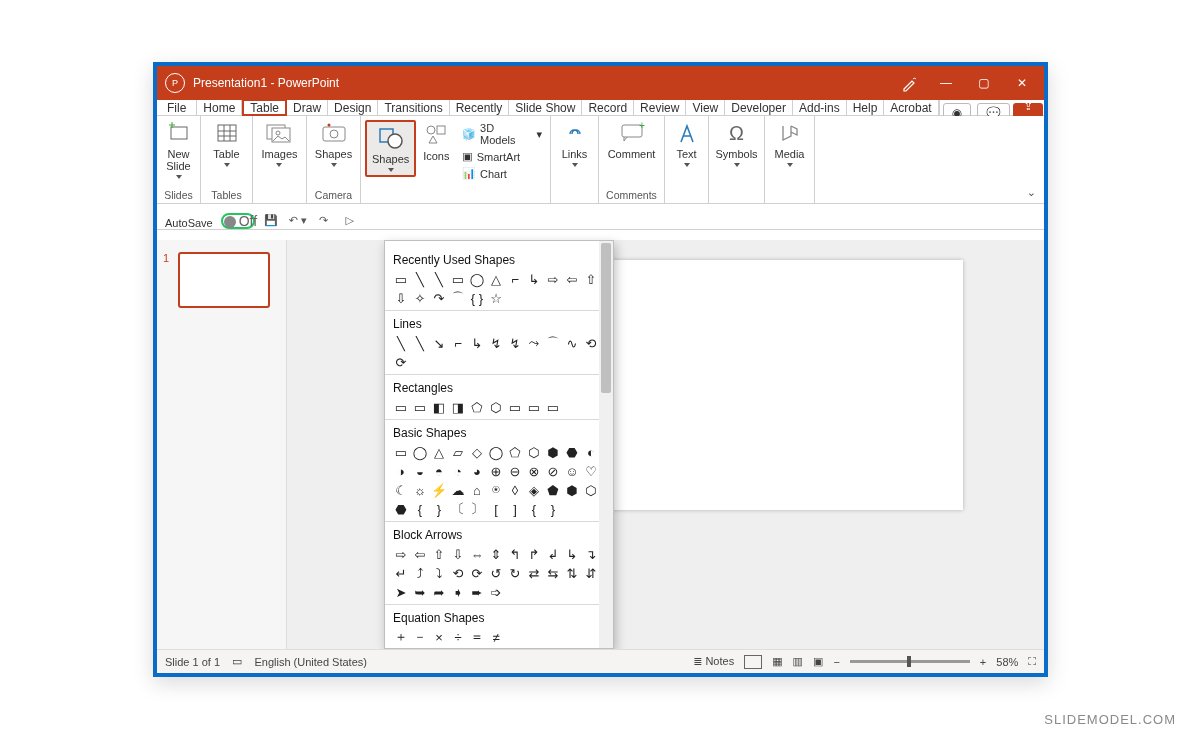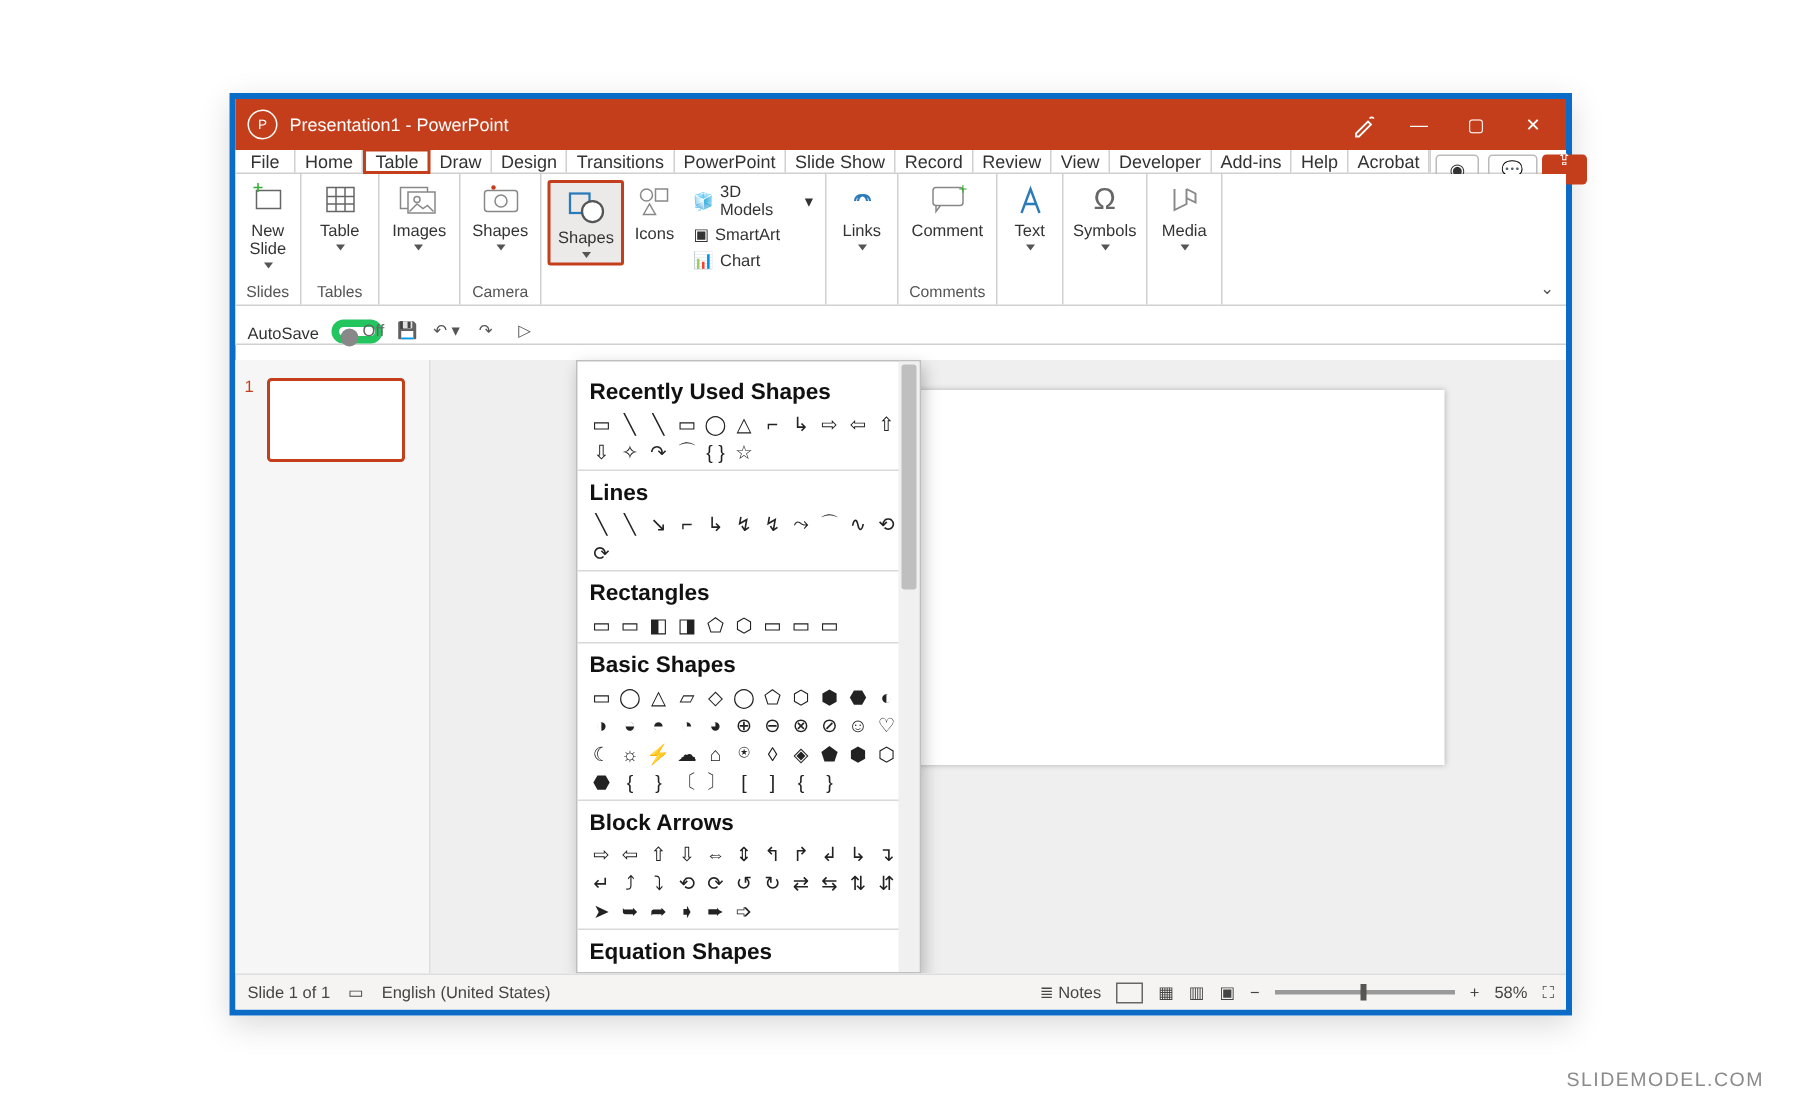--- a/index.html
+++ b/index.html
@@ -27,36 +27,36 @@
   .rbtn { display:flex; flex-direction:column; align-items:center; gap:2px; padding:2px 4px; font-size:11px; color:#333; min-width:44px;}
   .rbtn .ico { width:26px; height:26px; display:flex; align-items:center; justify-content:center; }
   .rbtn .lbl { line-height:1.1; text-align:center;}
   .rbtn .caret::after { content:""; display:block; margin:1px auto 0; width:0;height:0;border-left:3px solid transparent; border-right:3px solid transparent; border-top:4px solid #555;}
   .shapes-btn-wrap { border:2px solid #c43e1c; background:#eceae8; border-radius:2px; padding:1px; }
   .ill-row { display:flex; align-items:center; gap:4px; font-size:11px; color:#333; padding:2px 4px;}
   .ill-stack { display:flex; flex-direction:column; gap:0px; }
   .collapse-caret { position:absolute; right:8px; bottom:4px; font-size:11px; color:#555;}
   
   .qat { height:26px; border-bottom:1px solid #d0d0d0; display:flex; align-items:flex-end; padding:0 8px; gap:8px; font-size:11px; color:#333; background:#fff;}
-  .toggle { width:34px; height:16px; border:5px solid #22c55e; border-radius:8px; position:relative; display:flex; align-items:center; font-size:11px; color:#666; padding-left:16px;}
+  .toggle { width:34px; height:16px; border:2px solid #22c55e; border-radius:8px; position:relative; display:flex; align-items:center; font-size:14px; color:#666; padding-left:16px;}
   .toggle::before { content:""; position:absolute; left:1px; top:1px; width:12px; height:12px; background:#888; border-radius:50%; }
   .qat-ico { width:18px; height:18px; display:flex; align-items:center; justify-content:center; color:#555;}
   
   .workspace { position:absolute; left:0; right:0; top:174px; bottom:24px; background:#efefef; display:flex;}
   .thumb-pane { width:130px; background:#f6f6f6; border-right:1px solid #ddd; padding:12px 6px;}
   .thumb-num { font-size:11px; color:#c43e1c; display:inline-block; vertical-align:top; margin-right:4px;}
   .thumb { display:inline-block; width:92px; height:56px; background:#fff; border:2px solid #c43e1c; border-radius:3px;}
   .canvas-area { flex:1; display:flex; align-items:flex-start; justify-content:center; padding:16px 16px 16px 250px;}
   .slide-canvas { width:360px; height:250px; background:#fff; box-shadow:0 0 4px rgba(0,0,0,0.25); margin-top:4px;}
   
   .shapes-panel { position:absolute; left:227px; top:0; width:230px; bottom:0; background:#fff; border:1px solid #bfbfbf; box-shadow:2px 4px 10px rgba(0,0,0,0.25); overflow:hidden;}
   .shapes-scroll { position:absolute; right:0; top:0; bottom:0; width:14px; background:#f0f0f0;}
   .shapes-scroll-thumb { width:10px; margin:2px; height:150px; background:#bfbfbf; border-radius:2px;}
   .sp-content { padding:6px 6px 6px 8px; overflow:hidden; }
-  .sp-header { font-size:15px; font-weight:700; color:#111; margin:6px 0 4px;}
+  .sp-header { font-size:12px; font-weight:400; color:#111; margin:6px 0 4px;}
   .sp-row { display:flex; flex-wrap:wrap; gap:3px 3px; margin-bottom:4px;}
   .sp-glyph { width:16px; height:16px; display:flex; align-items:center; justify-content:center; font-size:13px; color:#222; }
   .sp-sep { height:1px; background:#d9d9d9; margin:4px -6px 0 -8px;}
   
   .statusbar { position:absolute; left:0; right:0; bottom:0; height:24px; background:#f6f4f2; border-top:1px solid #ddd; display:flex; align-items:center; font-size:11px; color:#444; padding:0 8px; gap:12px;}
   .status-right { margin-left:auto; display:flex; align-items:center; gap:10px;}
   .zoom-slider { width:120px; height:3px; background:#999; position:relative;}
   .zoom-slider::after{content:""; position:absolute; left:48%; top:-4px; width:4px; height:11px; background:#555;}
   .view-ico { width:18px; height:14px; border:1px solid #666; display:inline-block;}
   .watermark { position:absolute; right:24px; bottom:16px; font-size:13px; letter-spacing:1px; color:#8a8a8a;}
@@ -83,21 +83,21 @@
     </div>
   </div>
 
   <div class="ribbon-tabs">
     <div class="ribbon-tab first">File</div>
     <div class="ribbon-tab">Home</div>
     <div class="ribbon-tab active">Table</div>
     <div class="ribbon-tab">Draw</div>
     <div class="ribbon-tab">Design</div>
     <div class="ribbon-tab">Transitions</div>
-    <div class="ribbon-tab">PowerPoint</div>
+    <div class="ribbon-tab">Recently</div>
     <div class="ribbon-tab">Slide Show</div>
     <div class="ribbon-tab">Record</div>
     <div class="ribbon-tab">Review</div>
     <div class="ribbon-tab">View</div>
     <div class="ribbon-tab">Developer</div>
     <div class="ribbon-tab">Add-ins</div>
     <div class="ribbon-tab">Help</div>
     <div class="ribbon-tab">Acrobat</div>
     <div class="ribbon-spacer"></div>
     <div class="end-btn">◉</div>

